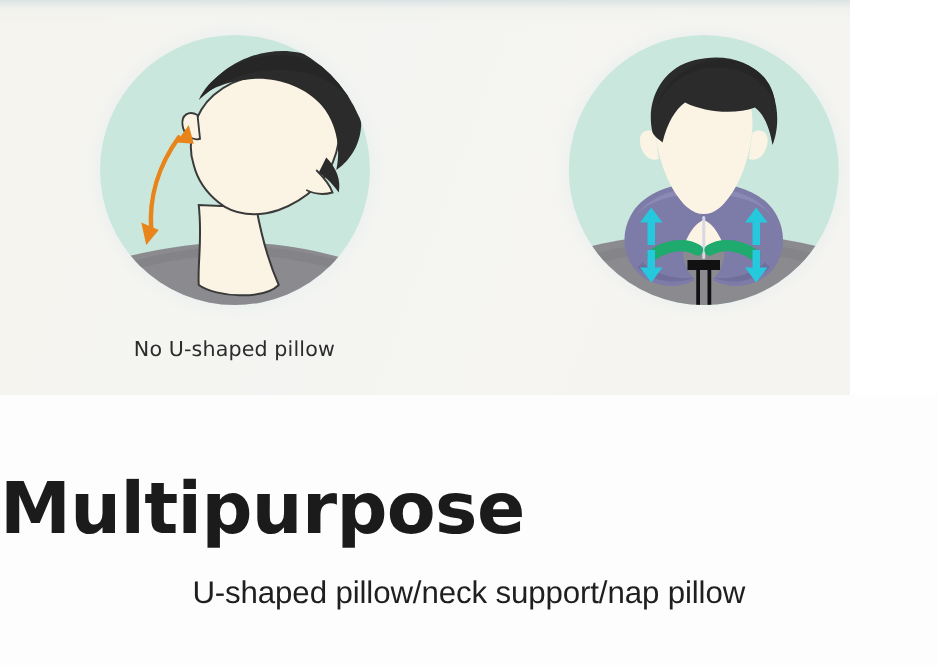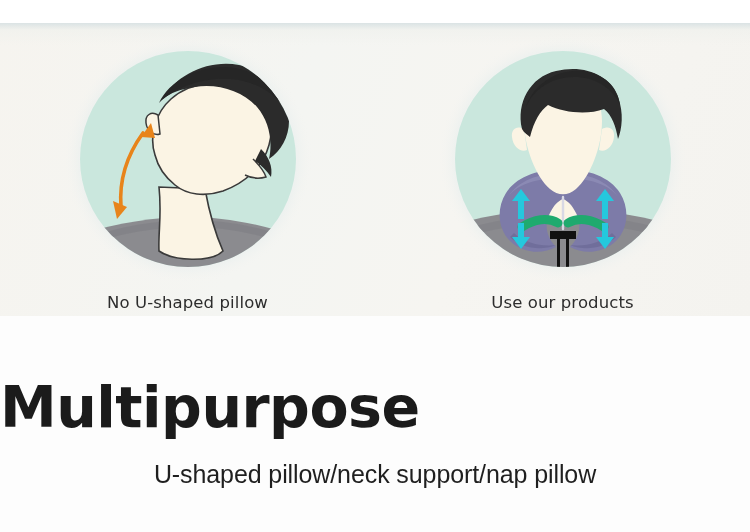--- a/index.html
+++ b/index.html
@@ -18,25 +18,24 @@
     width: 750px;
     height: 532px;
     background: #ffffff;
   }
 
   
   .panel {
     position: absolute;
     left: 0;
     top: 0;
-    width: 750px;
+    width: 680px;
     height: 316px;
     background: #f7f6f3;
     overflow: hidden;
-    margin-top: 23px;
   }
   .panel-sheen {
     position: absolute;
     left: 0; top: 0;
     width: 750px; height: 316px;
     background:
       linear-gradient(180deg, rgba(214,224,226,0.85) 0px, rgba(238,240,236,0.55) 7px, rgba(250,248,243,0.0) 22px),
       linear-gradient(110deg, #f6f4ef 0%, #f4f5f2 38%, #f6f5f1 62%, #f4f3ef 100%);
     pointer-events: none;
   }
@@ -249,21 +248,20 @@
 
             <g fill="#25c8dd">
               <path d="M80,182 L80,164 L74,164 L83,152 L92,164 L86,164 L86,182 Z"></path>
               <path d="M80,186 L80,200 L74,200 L83,212 L92,200 L86,200 L86,186 Z"></path>
               <path d="M164,182 L164,164 L158,164 L167,152 L176,164 L170,164 L170,182 Z"></path>
               <path d="M164,186 L164,200 L158,200 L167,212 L176,200 L170,200 L170,186 Z"></path>
             </g>
           </g>
         </svg>
       </div>
-      <div class="caption">Use our products</div>
     </div>
   </div>
 
   <div class="bottom">
     <div class="title">Multipurpose</div>
     <div class="subtitle">U-shaped pillow/neck support/nap pillow</div>
   </div>
 
 </div>
 

